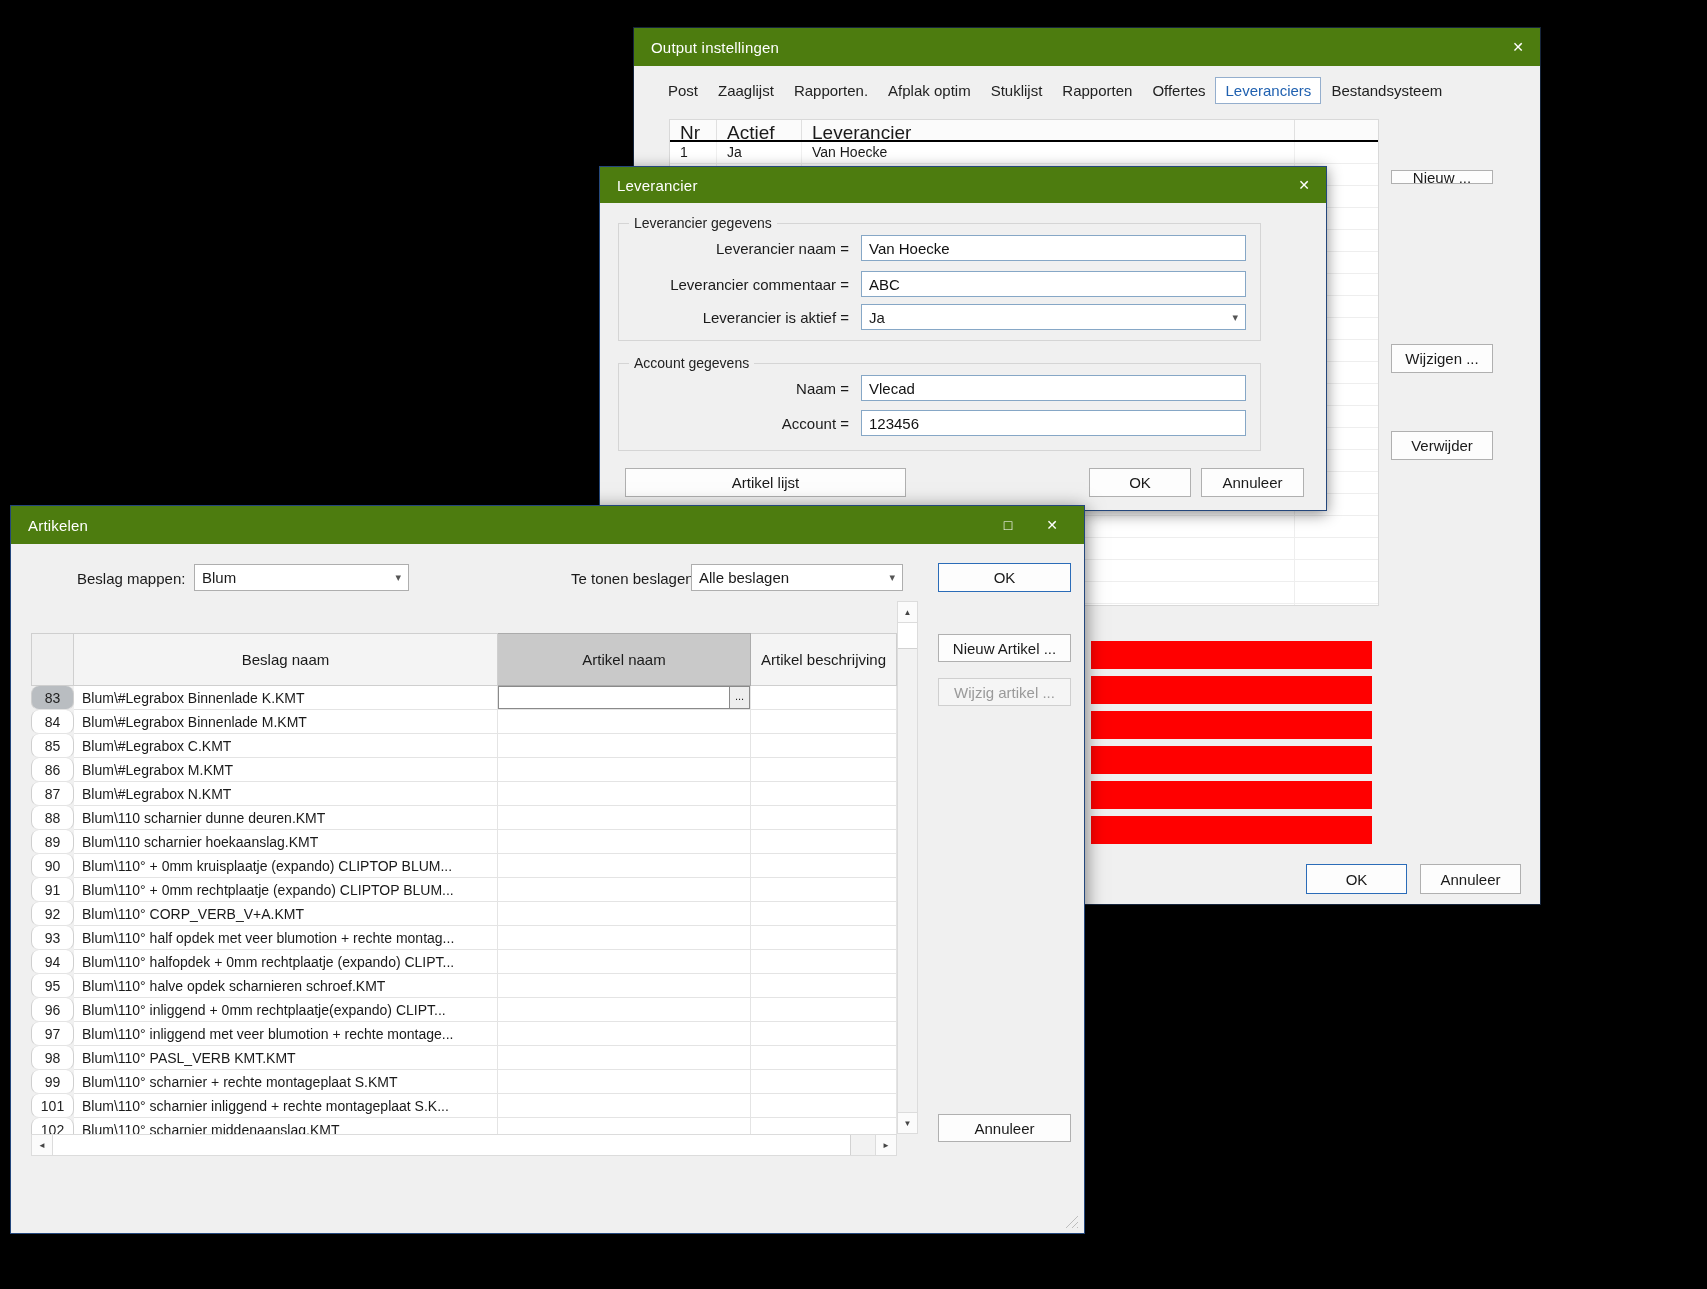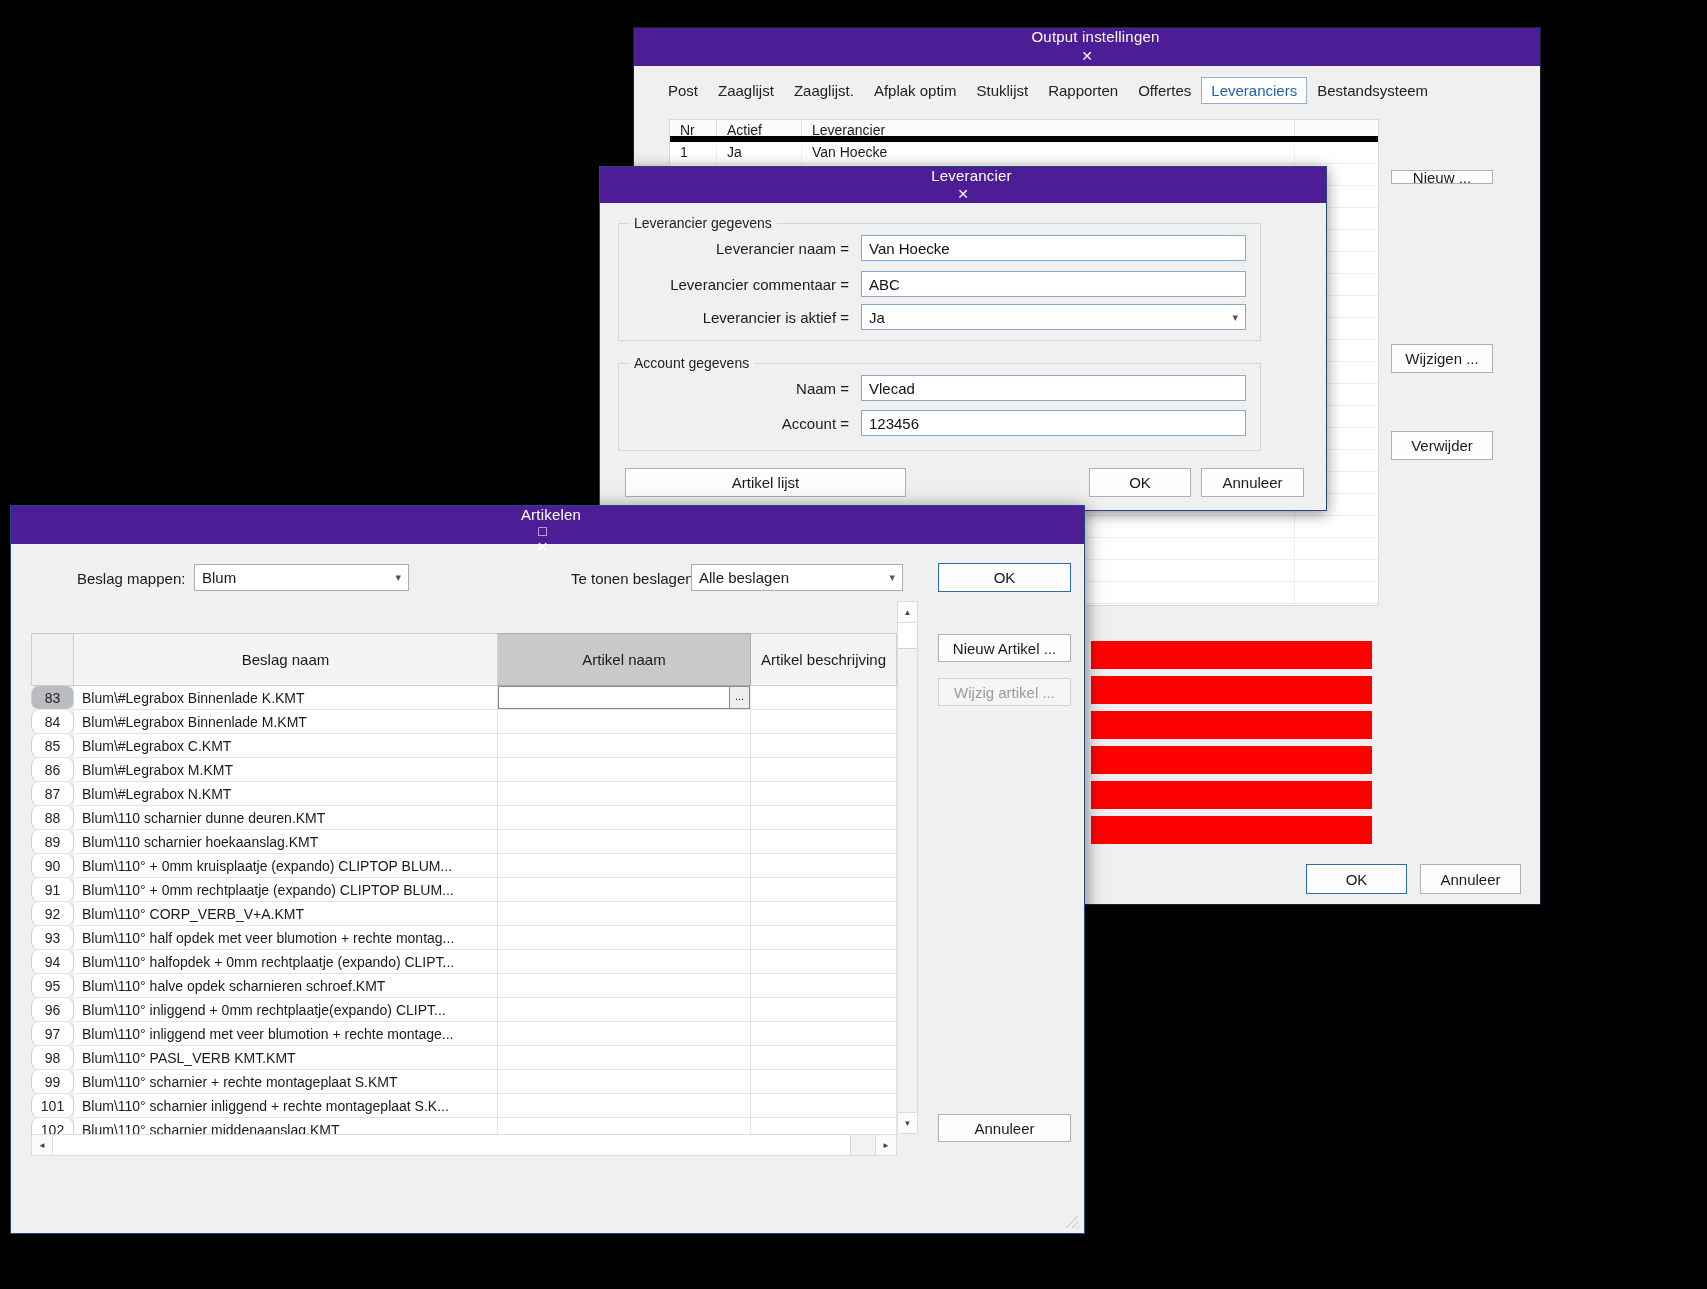--- a/index.html
+++ b/index.html
@@ -1,37 +1,37 @@
 <!DOCTYPE html>
 <html><head>
 <meta charset="utf-8">
 <style>
   * { margin:0; padding:0; box-sizing:border-box; }
   html,body { width:1707px; height:1289px; }
   body { background:#000; font-family:"Liberation Sans", sans-serif; position:relative; overflow:hidden; color:#1a1a1a; }
 
   .window { position:absolute; background:#f0f0f0; }
-  .titlebar { height:38px; background:#4c1d95; display:flex; align-items:center; color:#fff; font-size:15px;flex-direction:column; }
+  .titlebar { height:38px; background:#4d7c0f; display:flex; align-items:center; color:#fff; font-size:15px; }
   .titlebar-title { flex:1; padding-left:17px; letter-spacing:.2px; }
   .tb-btn { width:44px; height:100%; display:flex; align-items:center; justify-content:center; }
   .tb-btn.close { font-size:14px; }
   .tb-btn.max { font-size:14px; }
 
   .btn { position:absolute; background:#fdfdfd; border:1px solid #b0b0b0; display:flex; align-items:center; justify-content:center; font-size:15px; color:#1a1a1a; }
   .btn.default { border:1px solid #2b6cb8; }
   .btn.disabled { color:#9a9a9a; background:#f5f5f5; border-color:#cfcfcf; }
 
   
   #win-output { left:633px; top:27px; width:908px; height:878px; z-index:1; border:1px solid #16253c; box-shadow:0 2px 14px rgba(0,0,0,.5); }
   .tabs { position:absolute; left:24px; top:49px; display:flex; font-size:15px; color:#222; align-items:center; }
   .tab { padding:5px 10px; white-space:nowrap; }
   .tab.selected { background:#fff; border:1px solid #94aecd; color:#2061b0; padding:4px 9px; }
 
   .ow-table { position:absolute; left:35px; top:91px; width:710px; height:487px; background:#fff; border:1px solid #d9d9d9; display:flex; flex-direction:column; }
-  .ow-hrow { display:flex; height:22px; background:#fbfbfb; border-bottom:6px solid #000000; font-size:14px; flex:0 0 22px; }
+  .ow-hrow { display:flex; height:22px; background:#fbfbfb; border-bottom:2px solid #000000; font-size:19px; flex:0 0 22px; }
   .ow-hcell { border-right:1px solid #e0e0e0; padding:2px 0 0 10px; white-space:nowrap; overflow:hidden; }
   .ow-row { display:flex; height:22px; flex:0 0 22px; border-bottom:1px solid #eee; font-size:14px; background:#fff; }
   .ow-cell { border-right:1px solid #f0f0f0; padding:2px 0 0 10px; white-space:nowrap; overflow:hidden; }
   .w-nr { width:47px; } .w-actief { width:85px; } .w-lev { width:493px; } .w-extra { width:83px; border-right:none; }
   .ow-body { position:relative; flex:1; background:repeating-linear-gradient(to bottom, #fff 0 21px, #eee 21px 22px); }
   .vline { position:absolute; top:0; bottom:0; width:1px; background:#eee; }
 
   #btn-nieuw { left:757px; top:142px; width:102px; height:14px; }
   #btn-wijzigen { left:757px; top:316px; width:102px; height:29px; }
   #btn-verwijder { left:757px; top:403px; width:102px; height:29px; }
@@ -114,21 +114,21 @@
 
 <div class="window" id="win-output">
   <div class="titlebar">
     <span class="titlebar-title">Output instellingen</span>
     <span class="tb-btn close">✕</span>
   </div>
 
   <div class="tabs">
     <div class="tab"><span>Post</span></div>
       <div class="tab"><span>Zaaglijst</span></div>
-      <div class="tab"><span>Zaaglijst.</span></div>
+      <div class="tab"><span>Rapporten.</span></div>
       <div class="tab"><span>Afplak optim</span></div>
       <div class="tab"><span>Stuklijst</span></div>
       <div class="tab"><span>Rapporten</span></div>
       <div class="tab"><span>Offertes</span></div>
       <div class="tab selected"><span>Leveranciers</span></div>
       <div class="tab"><span>Bestandsysteem</span></div>
   </div>
 
   <div class="ow-table">
     <div class="ow-hrow">

